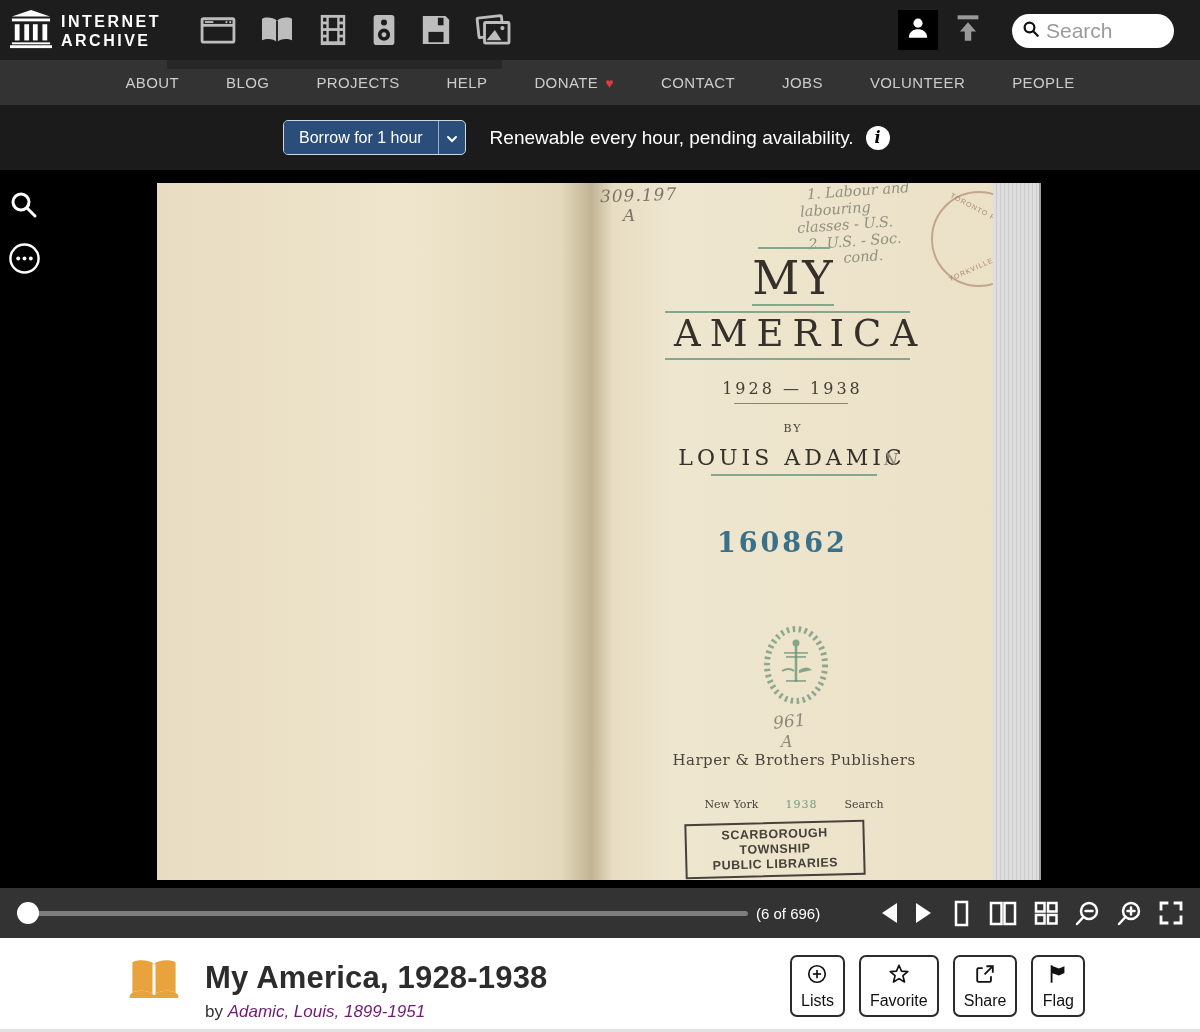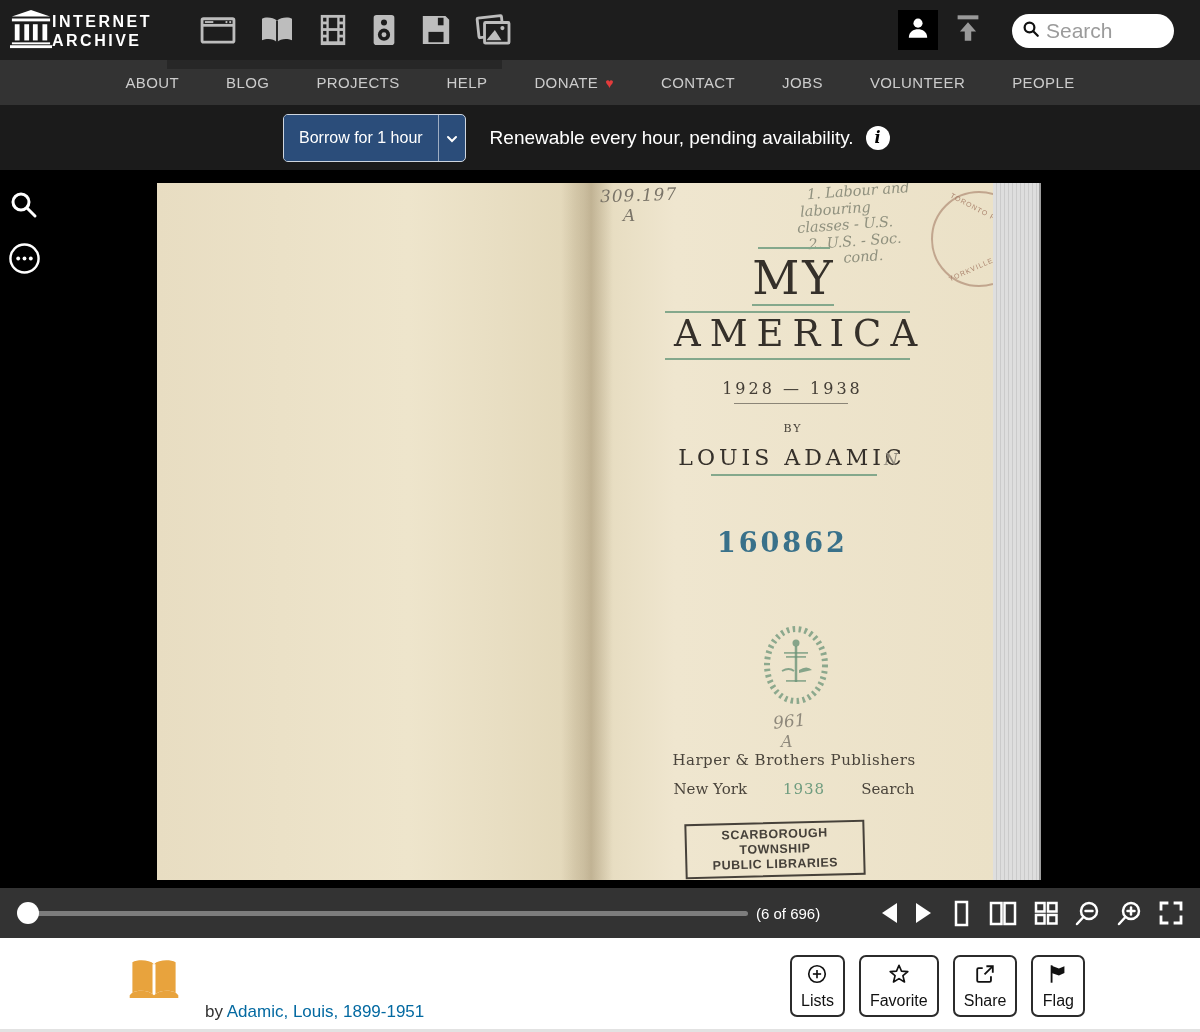--- a/index.html
+++ b/index.html
@@ -1,39 +1,39 @@
 <!DOCTYPE html>
 <html><head>
 <meta charset="utf-8">
 <style>
   * { margin:0; padding:0; box-sizing:border-box; }
   html,body { width:1200px; height:1032px; }
   body { position:relative; font-family:"Liberation Sans", sans-serif; background:#fff; overflow:hidden; }
 
   
   .header { position:absolute; top:0; left:0; width:1200px; height:60px; background:#1d1d1d; z-index:5; }
-  .logo-wrap { position:absolute; left:10px; top:9px; display:flex; align-items:center; }
+  .logo-wrap { position:absolute; left:10px; top:9px; display:flex; align-items:center; gap:9px; }
   .logo-text { color:#fff; font-size:16px; font-weight:bold; letter-spacing:2.5px; line-height:19px; }
   .media-row { position:absolute; left:200px; top:13px; display:flex; gap:23px; align-items:center; height:34px; }
   .media-row span { display:inline-flex; }
   .user-box { position:absolute; right:262px; top:10px; width:40px; height:40px; background:#000; display:flex; align-items:center; justify-content:center; }
   .upload-btn { position:absolute; right:216px; top:13px; width:32px; height:34px; display:flex; align-items:center; justify-content:center; }
   .search-box { position:absolute; right:26px; top:14px; width:162px; height:34px; background:#fff; border-radius:17px; display:flex; align-items:center; padding:0 10px; gap:6px; }
   .search-box input { border:none; outline:none; width:110px; font-size:21px; color:#333; font-family:"Liberation Sans",sans-serif; background:transparent; }
   .search-box input::placeholder { color:#9b9b9b; }
 
   
   .nav { position:absolute; top:60px; left:0; width:1200px; height:45px; background:#333; display:flex; justify-content:center; align-items:center; gap:47px; z-index:4; }
   .nav-notch { position:absolute; left:167px; top:0; width:335px; height:9px; background:#272727; }
   .nav a { color:#ccc; font-size:15px; text-decoration:none; letter-spacing:.4px; display:flex; align-items:center; gap:7px; }
   .heart { color:#e23b3b; font-size:14px; }
 
   
   .borrow-bar { position:absolute; top:105px; left:0; width:1200px; height:65px; background:#1b1b1b; display:flex; align-items:center; }
-  .borrow-group { margin-left:283px; display:flex; height:48px; border:1px solid #cfd6df; border-radius:5px; overflow:hidden; background:#2b4d7a; }
+  .borrow-group { margin-left:283px; display:flex; height:35px; border:1px solid #cfd6df; border-radius:5px; overflow:hidden; background:#2b4d7a; }
   .borrow-main { color:#fff; font-size:16px; padding:0 15px; display:flex; align-items:center; background:#2b4d7a; border:none; cursor:pointer; font-family:"Liberation Sans",sans-serif; }
   .borrow-caret { width:27px; display:flex; align-items:center; justify-content:center; border-left:1px solid rgba(255,255,255,.55); cursor:pointer; }
   .borrow-note { color:#fff; font-size:19px; margin-left:24px; }
   .info-circle { width:24px; height:24px; border-radius:50%; background:#fff; color:#000; display:inline-flex; align-items:center; justify-content:center; font-family:"DejaVu Serif",serif; font-style:italic; font-weight:bold; font-size:16px; margin-left:12px; vertical-align:middle; }
 
   
   .reader { position:absolute; top:170px; left:0; width:1200px; height:718px; background:#000; }
   .side-icon { position:absolute; cursor:pointer; }
   .book-page { position:absolute; left:157px; top:13px; width:836px; height:697px; overflow:hidden;
     background:linear-gradient(90deg,#e8ddc2 0%,#eee5cc 30%,#e3d8ba 50%,#efe6cf 62%,#ebe1c7 100%); }
@@ -58,39 +58,39 @@
   .date-range { left:558px; top:196px; width:155px; text-align:center; font-size:16px; color:#443e36; letter-spacing:3px; }
   .date-rule { left:577px; top:220px; width:114px; height:1px; background:#8b8577; }
   .by-label { left:594px; top:239px; width:84px; text-align:center; font-size:11px; color:#443e36; letter-spacing:2px; }
   .author { left:515px; top:262px; width:240px; text-align:center; font-size:22px; color:#35302a; letter-spacing:4px; }
   .author-rule { left:554px; top:291px; width:166px; }
   .annot-n { left:727px; top:267px; color:#8e887b; font-size:16px; }
   .accession { left:560px; top:344px; font-size:27px; color:#39718a; letter-spacing:3px; font-weight:bold; }
   .pencil-961 { left:616px; top:528px; color:#8e887b; font-size:17px; transform:rotate(-6deg); }
   .pencil-a { left:624px; top:549px; color:#8e887b; font-size:16px; }
   .publisher { left:497px; top:568px; width:280px; text-align:center; font-size:15px; color:#4a443b; letter-spacing:.5px; }
-  .pub-row { left:497px; top:597px; width:280px; display:flex; justify-content:center; gap:36px; font-size:15px; color:#4a443b; }
+  .pub-row { left:497px; top:615px; width:280px; display:flex; justify-content:center; gap:27px; font-size:11px; color:#4a443b; }
   .pub-year { color:#6f9c7f; letter-spacing:1px; }
   .library-stamp { left:528px; top:639px; width:180px; border:2.5px solid #46413a; color:#46413a; text-align:center; font-size:12.5px; font-weight:bold; line-height:15px; padding:3px 2px; letter-spacing:.5px; transform:rotate(-1.5deg); }
   .wreath { left:600px; top:441px; }
 
   
   .toolbar { position:absolute; top:888px; left:0; width:1200px; height:50px; background:#333; }
   .slider-track { position:absolute; left:30px; top:23px; width:718px; height:5px; background:#7d7d7d; border-radius:3px; cursor:pointer; }
   .slider-handle { position:absolute; left:17px; top:14px; width:22px; height:22px; border-radius:50%; background:#fff; cursor:pointer; }
   .page-indicator { position:absolute; left:756px; top:0; height:50px; display:flex; align-items:center; color:#fff; font-size:15px; font-weight:normal; }
   .tb-icons { position:absolute; right:16px; top:0; height:50px; display:flex; align-items:center; gap:15px; }
   .tb-icons > span { display:inline-flex; cursor:pointer; }
 
   
   .footer { position:absolute; top:938px; left:0; width:1200px; height:94px; background:#fff; border-bottom:3px solid #e2e2e2; }
   .book-icon { position:absolute; left:127px; top:17px; }
   .item-title { position:absolute; left:205px; top:22px; font-size:31px; font-weight:bold; color:#2c2c2c; letter-spacing:.2px; }
   .item-byline { position:absolute; left:205px; top:64px; font-size:17px; color:#333; }
-  .item-byline a { color:#0369a1; text-decoration:none; }
+  .item-byline a { color:#701a75; text-decoration:none;font-style:italic; }
   .action-btns { position:absolute; left:790px; top:17px; display:flex; gap:14px; }
   .action-btn { min-width:54px; height:62px; border:2px solid #2b2b2b; border-radius:7px; background:#fff; display:flex; flex-direction:column; align-items:center; justify-content:center; gap:3px; padding:4px 9px; font-size:16px; color:#111; cursor:pointer; font-family:"Liberation Sans",sans-serif; }
 </style>
 </head>
 <body>
 
 <div class="header">
   <div class="logo-wrap">
     <span>
       <svg width="42" height="40" viewBox="0 0 44 40" fill="#fff">
@@ -385,20 +385,21 @@
 </div>
 
 <div class="footer">
   <span class="book-icon">
     <svg width="54" height="48" viewBox="0 0 40 34" fill="#e8a33d">
       <path d="M20 6 C16.5 2.5 8 2.5 4 4.5 L4 27 C8.5 25 16 25 20 29 C24 25 31.5 25 36 27 L36 4.5 C32 2.5 23.5 2.5 20 6 Z"></path>
       <path d="M20 6 L20 29" stroke="#fff" stroke-width="2.2"></path>
       <path d="M2 29 L4 27 C8.5 25 16 25 20 29 C24 25 31.5 25 36 27 L38 29 L38 31 L2 31 Z"></path>
     </svg>
   </span>
+  <div class="item-title">My America, 1928-1938</div>
   <div class="item-byline">
     <span>by</span>
     <a href="#">Adamic, Louis, 1899-1951</a>
   </div>
 
   <div class="action-btns">
     <button class="action-btn">
       <span>
         <svg width="22" height="22" viewBox="0 0 24 24" fill="none" stroke="#111" stroke-width="1.8">
           <circle cx="12" cy="12" r="9"></circle>

